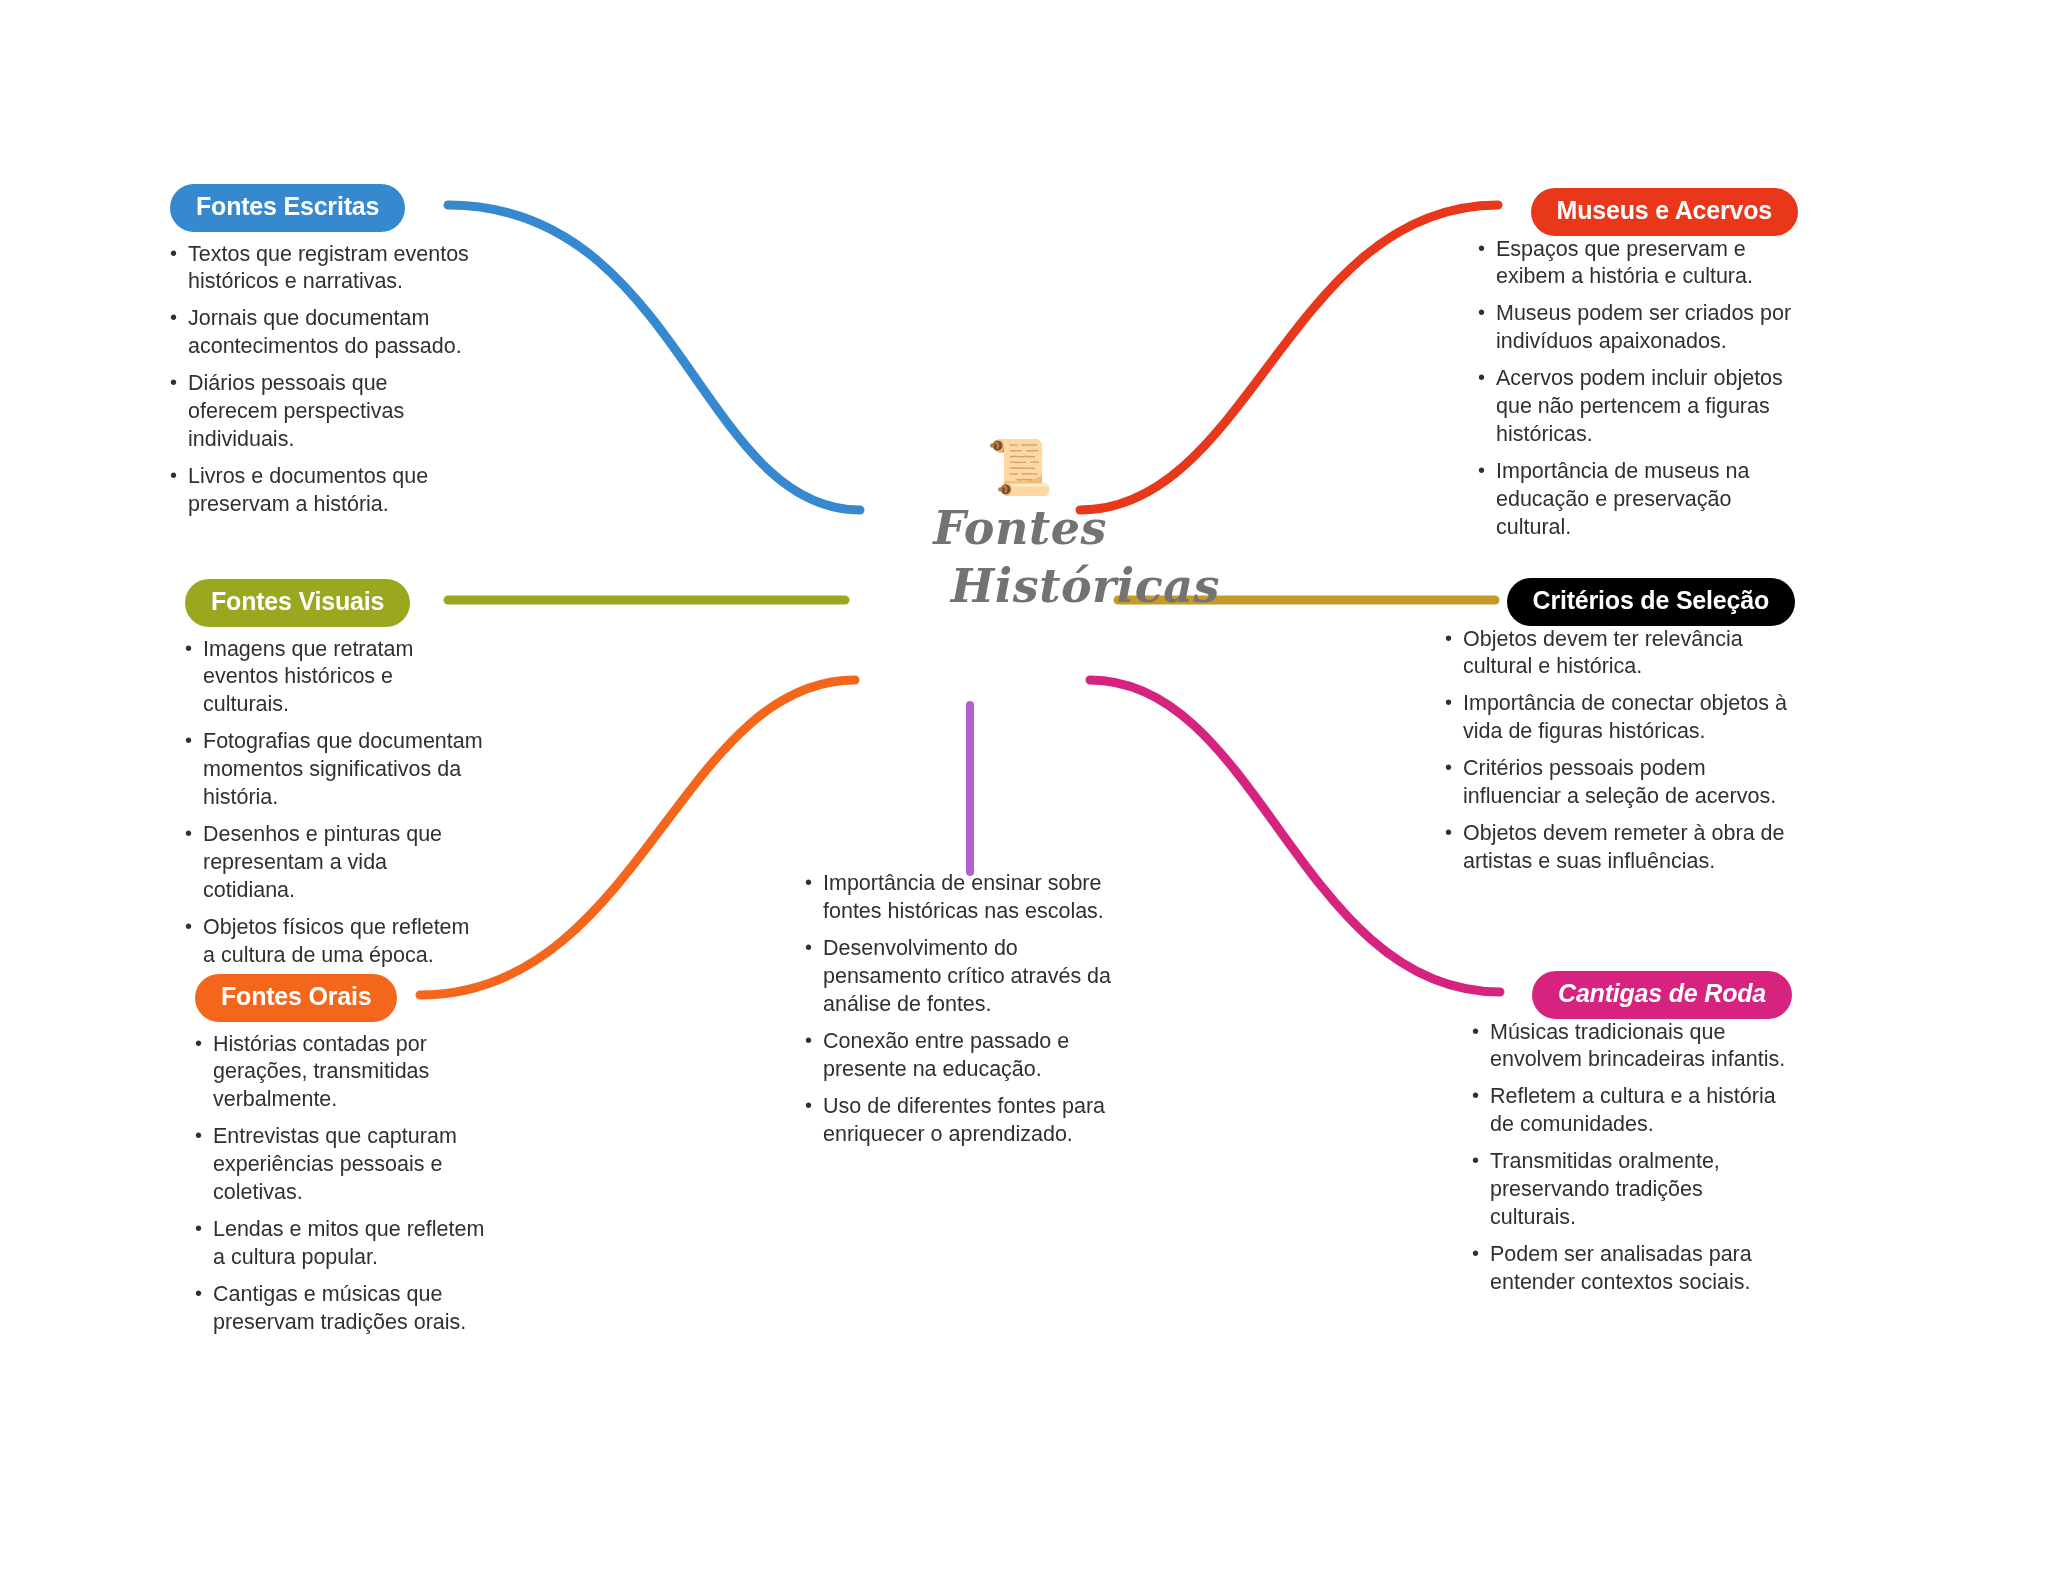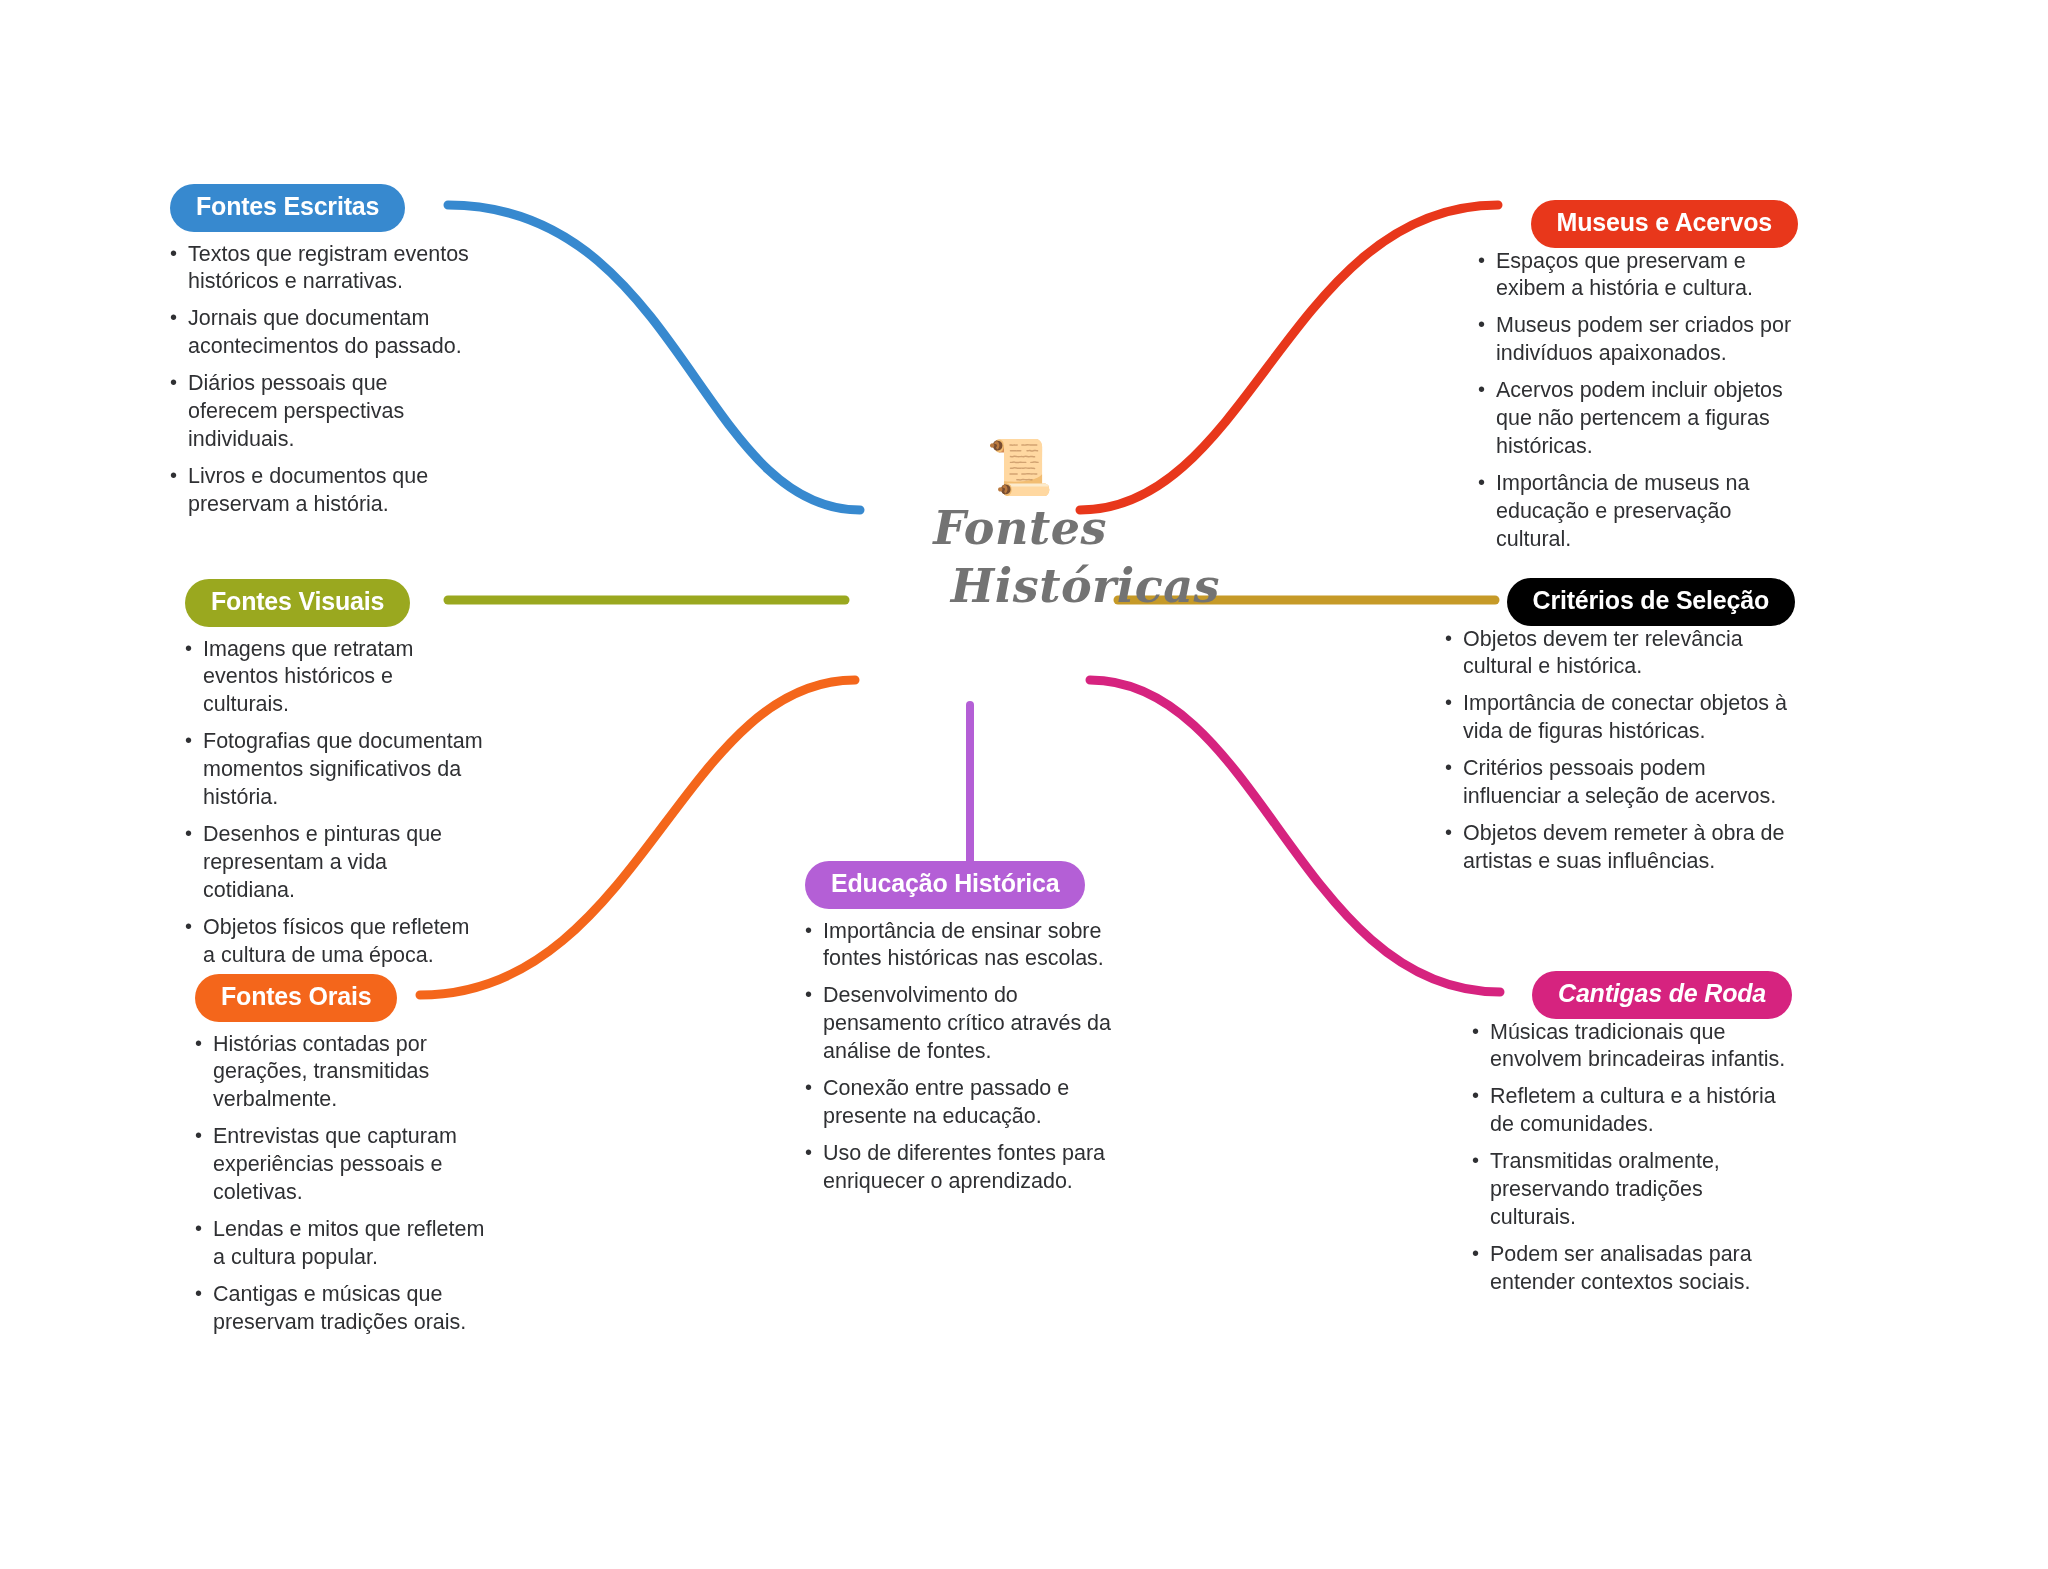--- a/index.html
+++ b/index.html
@@ -98,21 +98,21 @@
     top: -1px;
     font-size: 20px;
     color: #2f3033;
   }
 
   
   #branch-fontes-escritas { left: 170px;  top: 184px; width: 310px; }
   #branch-fontes-visuais  { left: 185px;  top: 579px; width: 300px; }
   #branch-fontes-orais    { left: 195px;  top: 974px; width: 300px; }
   #branch-educacao        { left: 805px;  top: 861px; width: 320px; }
-  #branch-museus          { left: 1478px; top: 200px; width: 320px; }
+  #branch-museus          { left: 1478px; top: 188px; width: 320px; }
   #branch-criterios       { left: 1445px; top: 578px; width: 350px; }
   #branch-cantigas        { left: 1472px; top: 971px; width: 320px; }
 
   #branch-museus .branch-header,
   #branch-criterios .branch-header,
   #branch-cantigas .branch-header { float: right; }
   #branch-museus .branch-list,
   #branch-criterios .branch-list,
   #branch-cantigas .branch-list { clear: both; }
 </style>
@@ -170,21 +170,20 @@
     <div class="branch-header" style="background: rgb(154, 168, 31);">Fontes Visuais</div>
     <ul class="branch-list">
       <li>Imagens que retratam eventos históricos e culturais.</li>
       <li>Fotografias que documentam momentos significativos da história.</li>
       <li>Desenhos e pinturas que representam a vida cotidiana.</li>
       <li>Objetos físicos que refletem a cultura de uma época.</li>
     </ul>
   </div>
 
   <div class="branch" id="branch-educacao">
-    <div class="branch-header" style="background: rgb(180, 95, 214);">Educação Histórica</div>
     <ul class="branch-list">
       <li>Importância de ensinar sobre fontes históricas nas escolas.</li>
       <li>Desenvolvimento do pensamento crítico através da análise de fontes.</li>
       <li>Conexão entre passado e presente na educação.</li>
       <li>Uso de diferentes fontes para enriquecer o aprendizado.</li>
     </ul>
   </div>
 
   <div class="branch align-right" id="branch-museus">
     <div class="branch-header" style="background: rgb(232, 55, 27);">Museus e Acervos</div>

